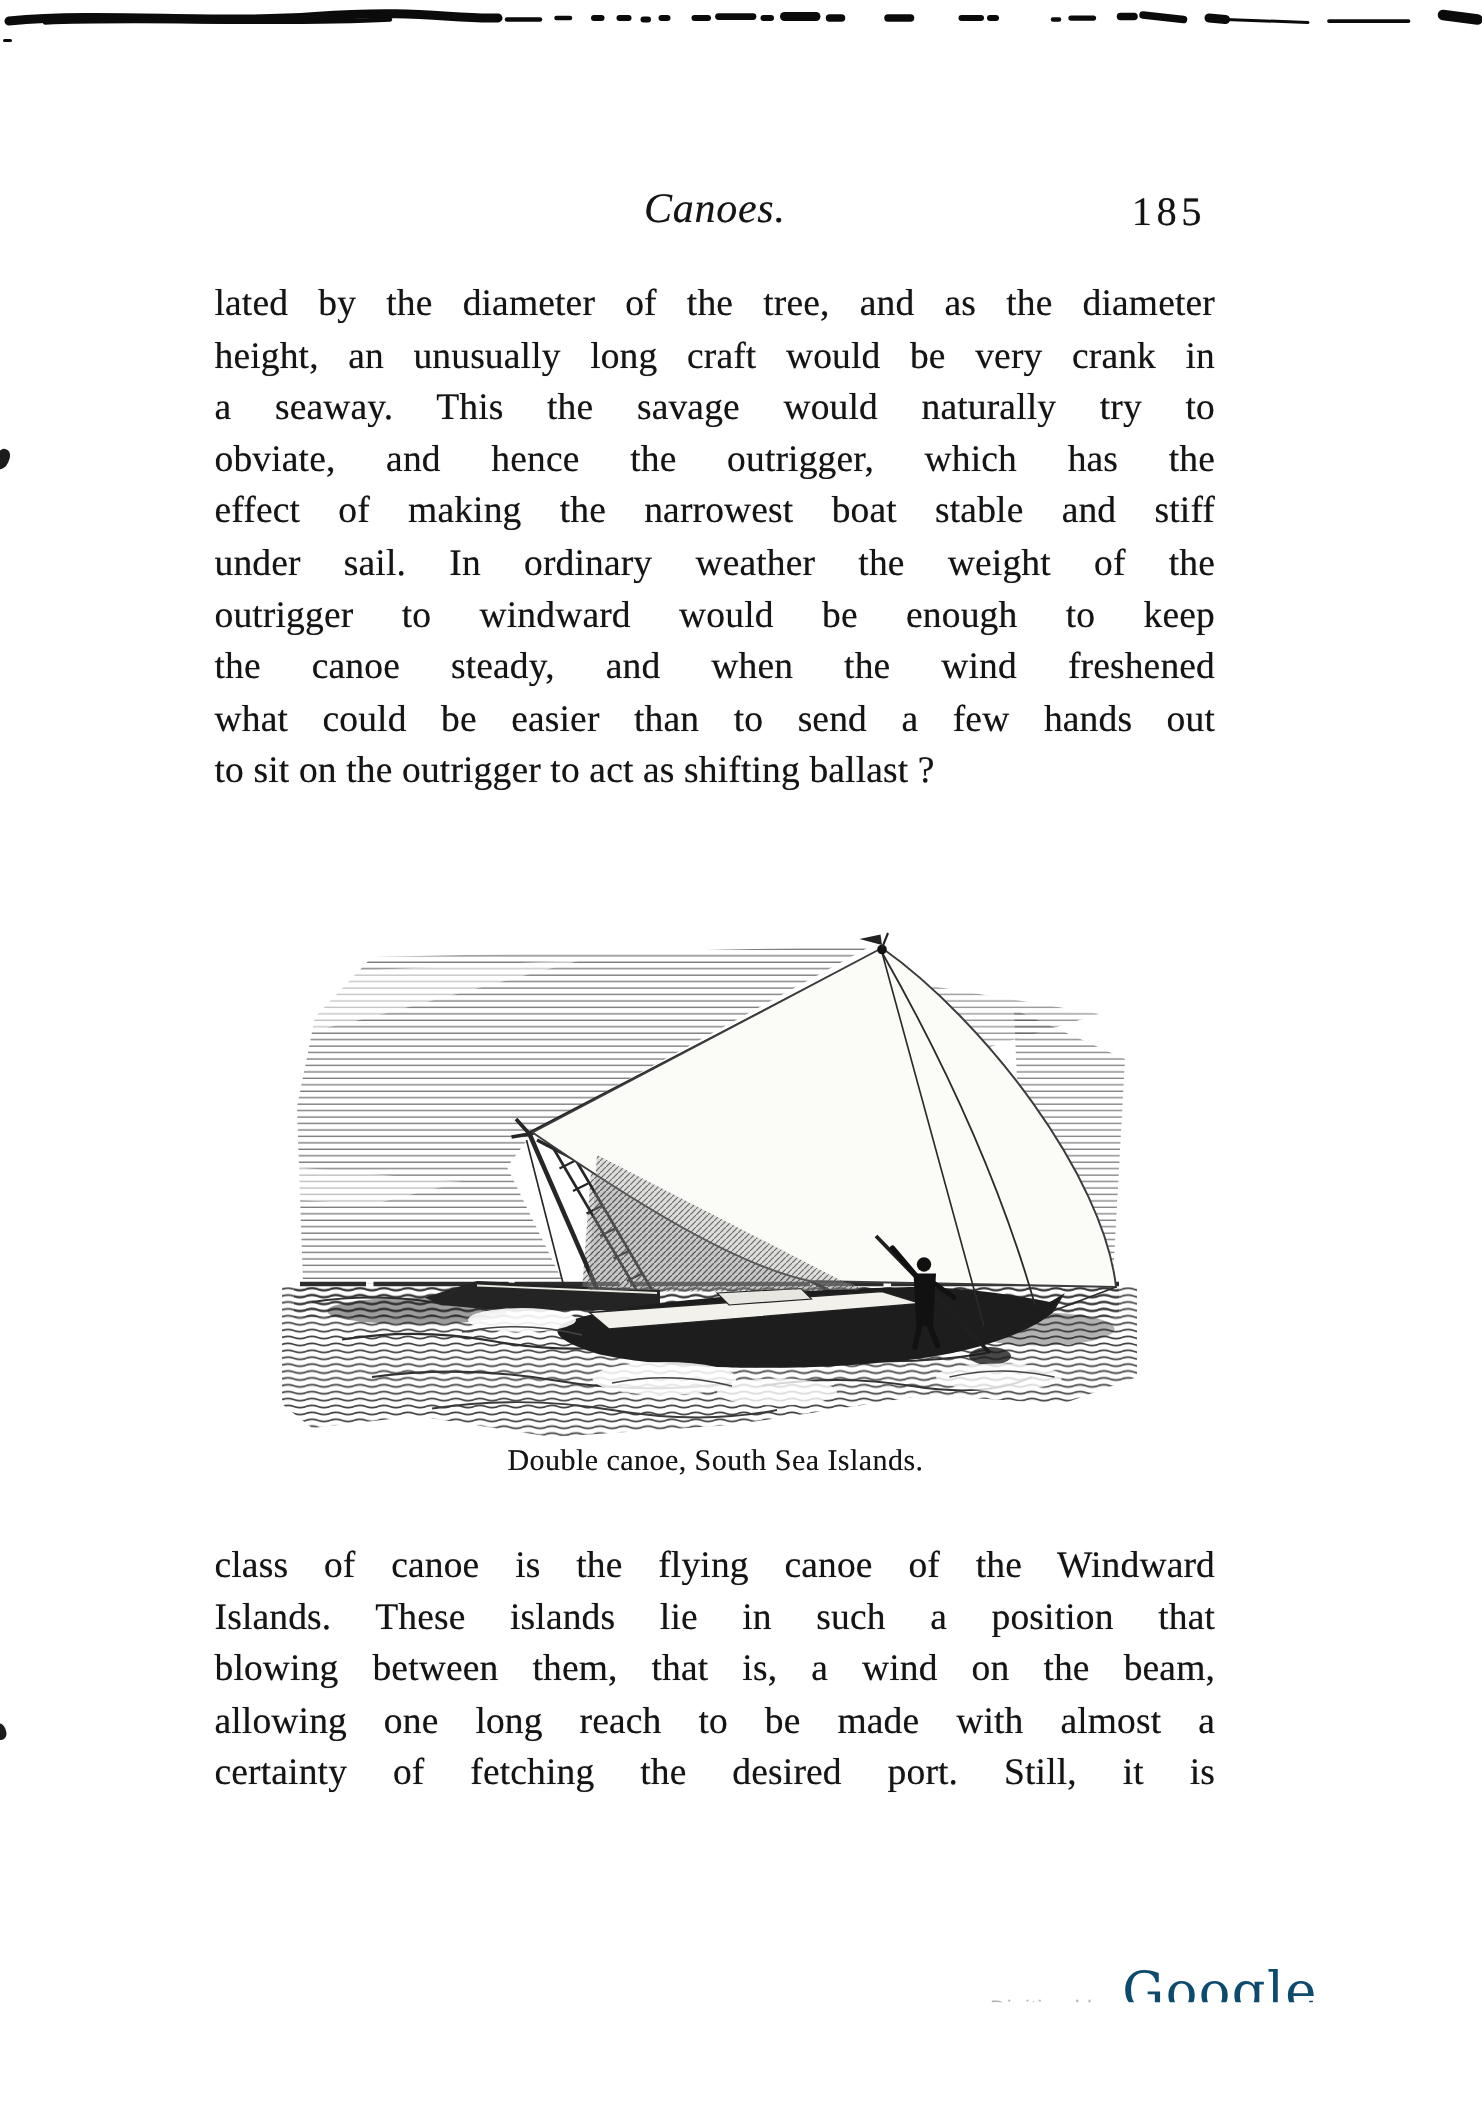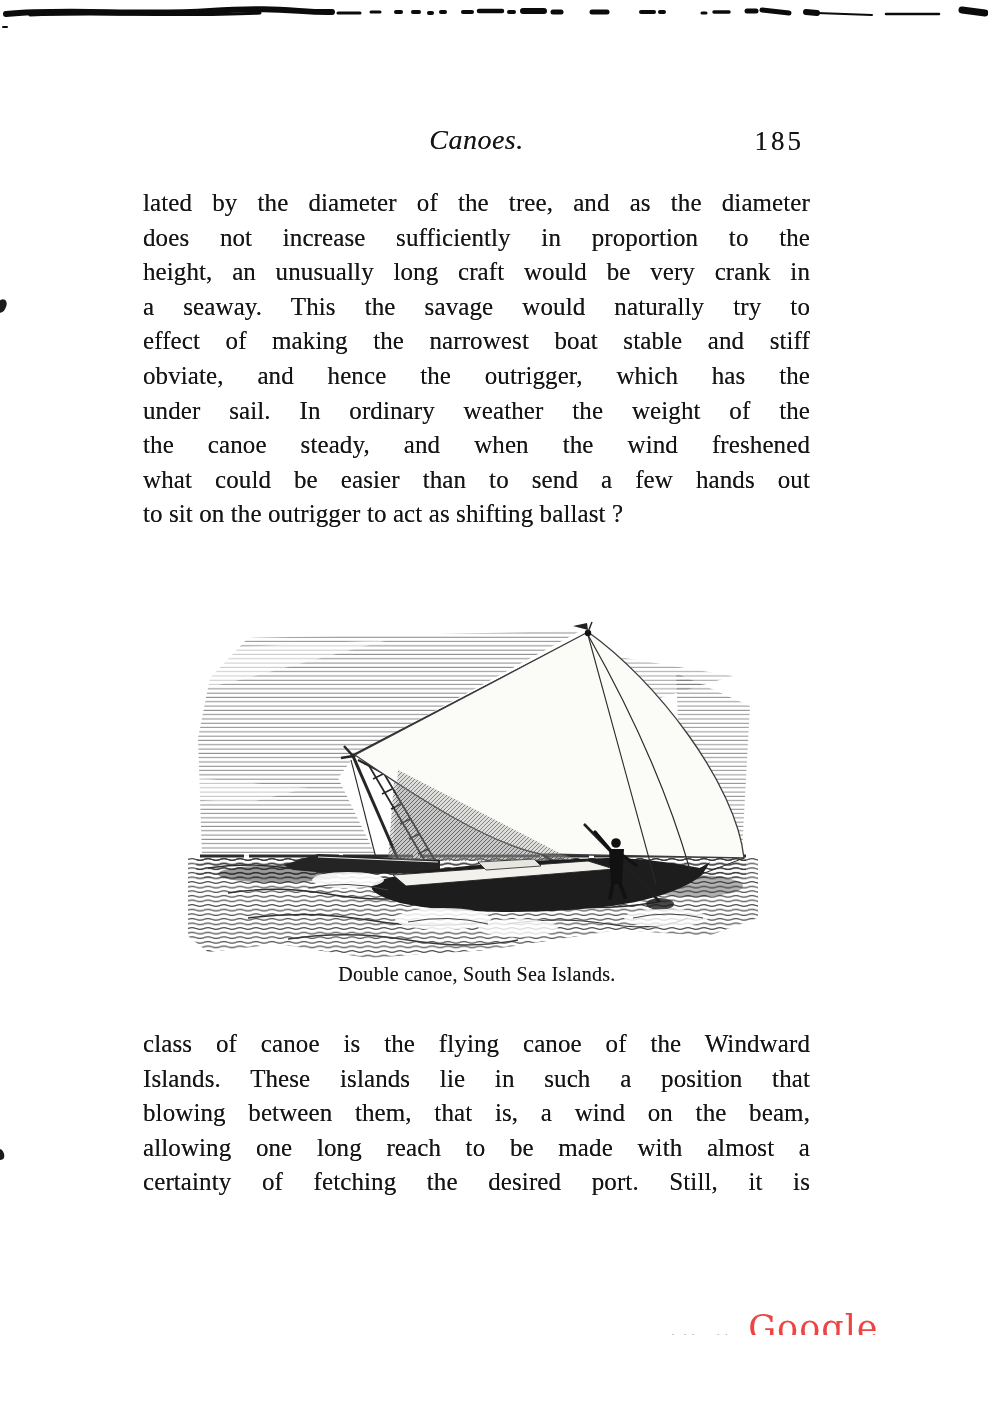--- a/index.html
+++ b/index.html
@@ -45,21 +45,21 @@
   .watermark{
     position:absolute;left:660px;top:1300px;width:240px;height:48px;
     display:flex;align-items:flex-end;
   }
   .wm-prefix{
     font-family:"Liberation Sans","DejaVu Sans",sans-serif;
     font-size:15px;color:#b4b4b4;letter-spacing:.3px;
   }
   .wm-logo{
     font-family:"DejaVu Serif","Liberation Serif",serif;
-    font-size:35px;color:#ef4444;margin-left:7px;letter-spacing:1px;
+    font-size:35px;color:#0c4a6e;margin-left:7px;letter-spacing:1px;
   }
 </style>
 </head>
 <body>
 
 <div class="page">
 
   <svg class="top-artifact" viewBox="0 0 988 34">
     <g stroke="#0b0b0b" fill="none" stroke-linecap="round">
       <path d="M6,14 C70,8 140,16 210,11 S300,13 332,12" stroke-width="6"></path>
@@ -93,26 +93,26 @@
   <div class="edge-mark m1"></div>
   <div class="edge-mark m2"></div>
 
   <div class="header-row">
     <div class="header-title">Canoes.</div>
     <div class="page-number">185</div>
   </div>
 
   <div class="para p1">
     <div class="line">lated by the diameter of the tree, and as the diameter</div>
-    <div class="line">does not increase sufficiently in proportion to the</div>
     <div class="line">height, an unusually long craft would be very crank in</div>
     <div class="line">a seaway.  This the savage would naturally try to</div>
+    <div class="line">obviate, and hence the outrigger, which has the</div>
     <div class="line">effect of making the narrowest boat stable and stiff</div>
-    <div class="line">obviate, and hence the outrigger, which has the</div>
     <div class="line">under sail.  In ordinary weather the weight of the</div>
+    <div class="line">outrigger to windward would be enough to keep</div>
     <div class="line">the canoe steady, and when the wind freshened</div>
     <div class="line">what could be easier than to send a few hands out</div>
     <div class="line noj">to sit on the outrigger to act as shifting ballast ?</div>
   </div>
 
   <figure class="illustration" style="margin:0">
     <svg width="578" height="348" viewBox="0 0 578 348">
       <defs>
         <pattern id="skyHatch" width="7" height="4.3" patternUnits="userSpaceOnUse">
           <path d="M0,2 H7" stroke="#4d4d4d" stroke-width="0.9"></path>

